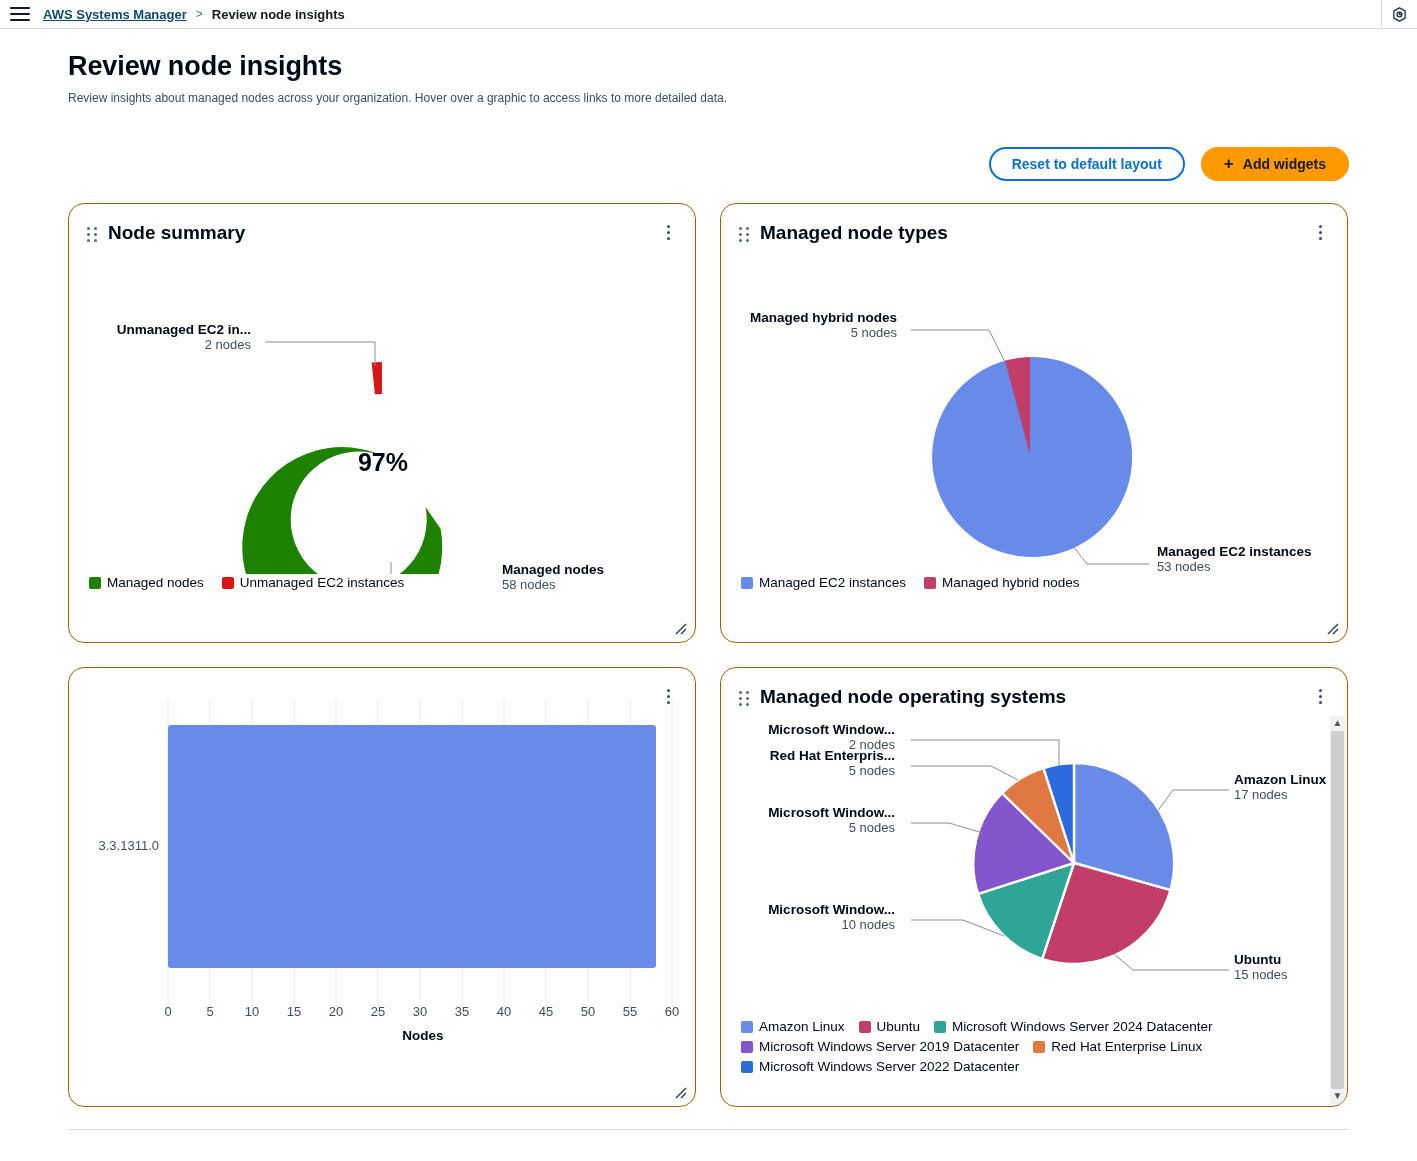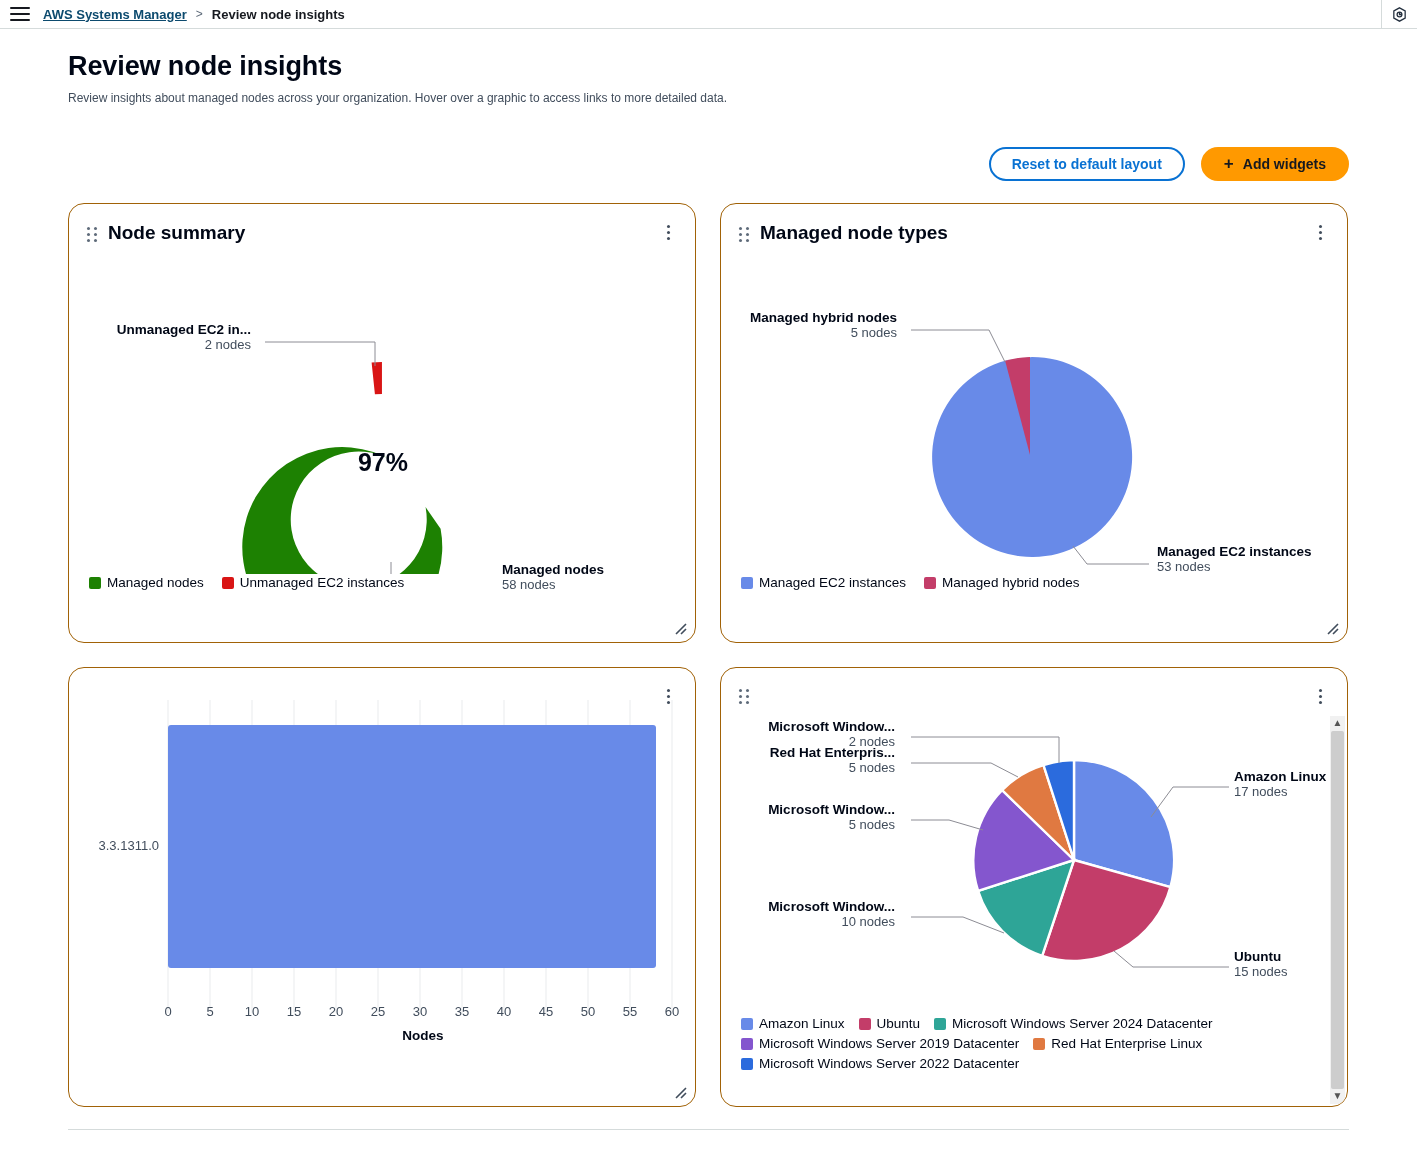--- a/index.html
+++ b/index.html
@@ -377,20 +377,21 @@
     <div class="widget w-tall">
       <div class="w-head">
         <div class="drag-handle">
           <i></i>
             <i></i>
             <i></i>
             <i></i>
             <i></i>
             <i></i>
         </div>
+        <div class="w-title">Managed node operating systems</div>
       </div>
       <div class="w-menu">
           <i></i>
           <i></i>
           <i></i>
         </div>
 
       <div class="vscroll">
         <span class="arrow">▲</span>
         <span class="thumb"></span>

